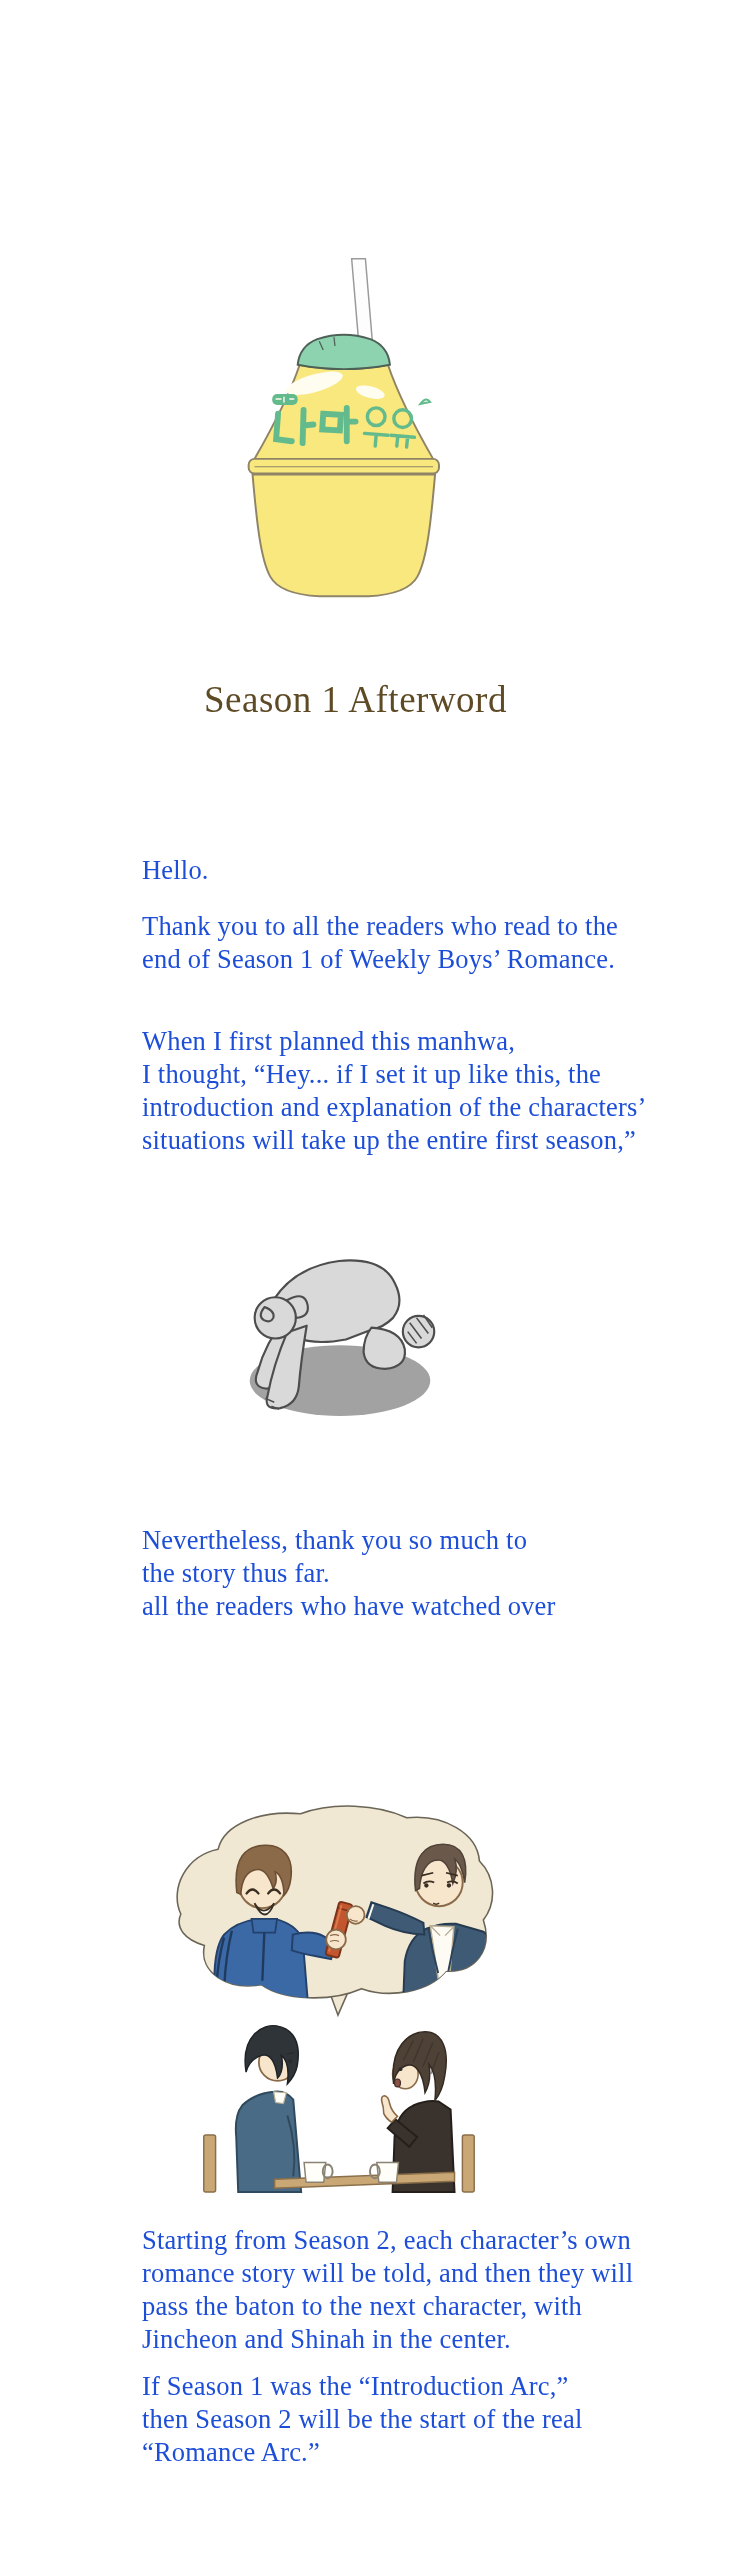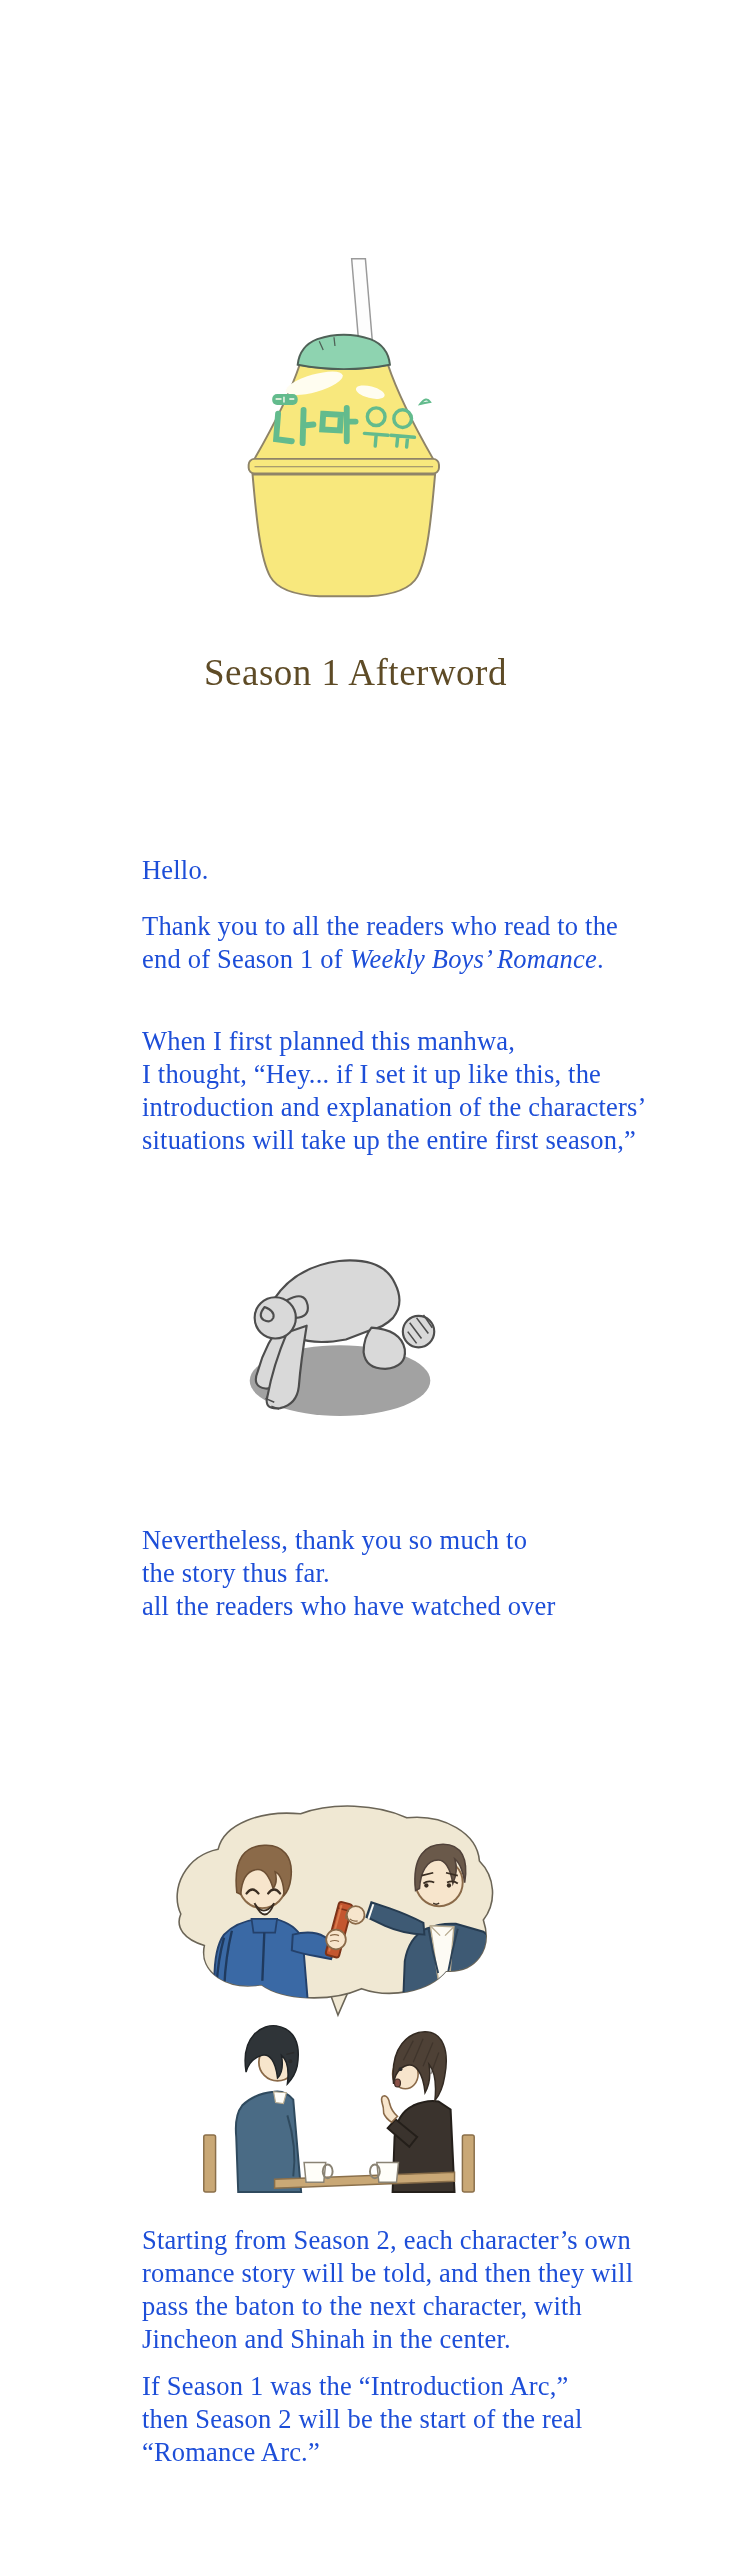--- a/index.html
+++ b/index.html
@@ -1,23 +1,23 @@
 <!DOCTYPE html>
 <html><head>
 <meta charset="utf-8">
 <style>
   html,body{margin:0;padding:0;background:#ffffff;}
   .page{position:relative;width:746px;height:2576px;background:#ffffff;overflow:hidden;
         font-family:"Liberation Serif","DejaVu Serif",serif;}
-  .title{position:absolute;left:0;top:651px;width:711px;text-align:center;
+  .title{position:absolute;left:0;top:678px;width:711px;text-align:center;
          font-size:37px;color:#5e4b26;letter-spacing:0.5px;}
   .para{position:absolute;left:142px;font-size:26.5px;line-height:33px;color:#1d4ed8;
         letter-spacing:0.2px;}
   .para .line{display:block;white-space:pre;}
-  .em{font-style:italic;}
+  .em{}
   .illu{position:absolute;}
 </style>
 </head>
 <body>
 
 <div class="page">
 
   <svg class="illu" style="left:221px;top:245px" width="226" height="363" viewBox="0 0 230 370">
     <g>
       <polygon points="133,14 147,14 154,97 140,97" stroke="#9a9a9a" stroke-width="1.5" fill="#fdfdfd"></polygon>

